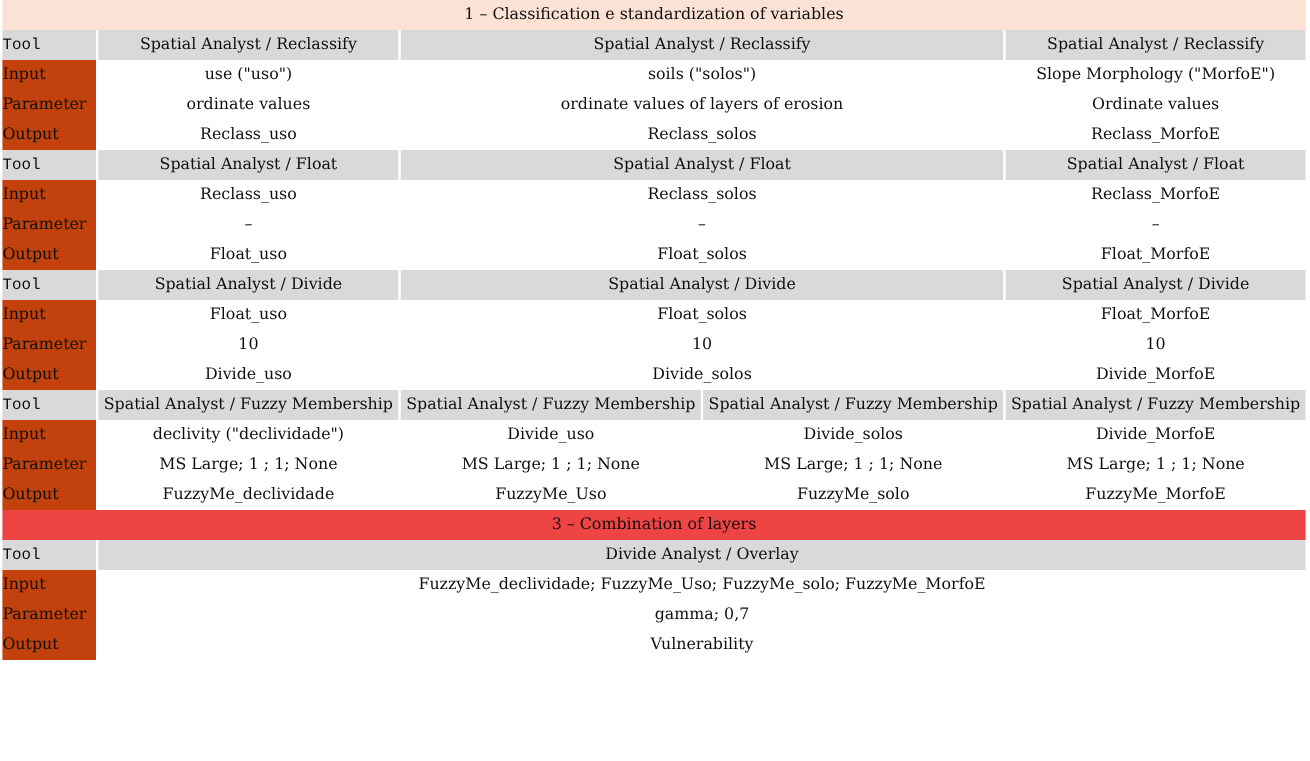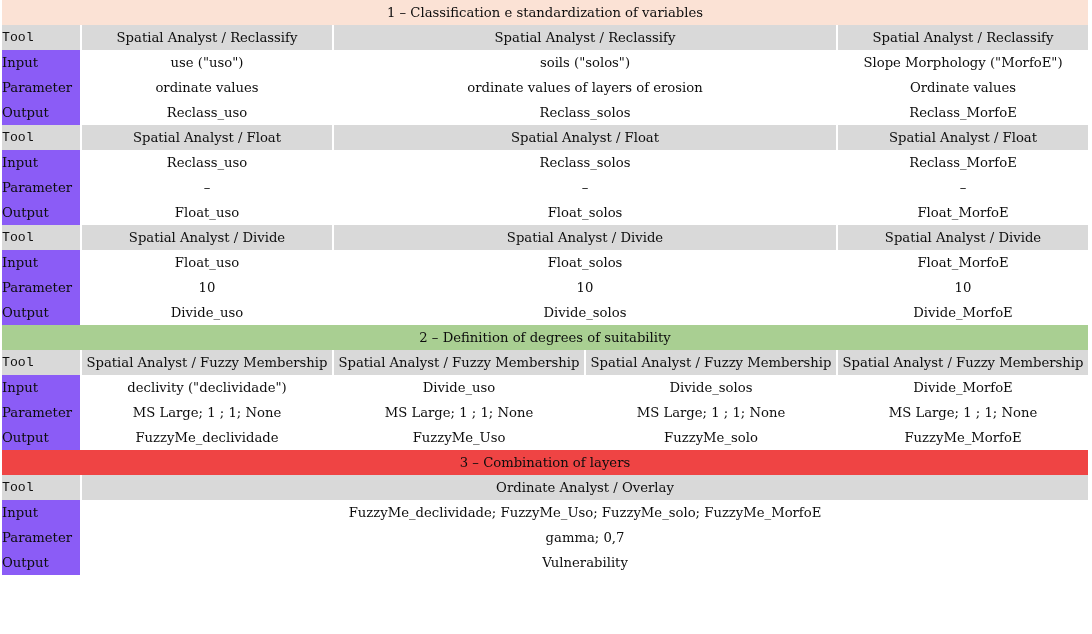--- a/index.html
+++ b/index.html
@@ -54,21 +54,21 @@
   td.toollabel {
     background: #d9d9d9;
     text-align: left;
     padding-left: 6px;
     font-family: Liberation Mono, monospace;
   }
   
   td.rowlabel {
     text-align: left;
     padding-left: 6px;
-    background: #8b5cf6;
+    background: #c2410c;
   }
   td.val {
     text-align: center;
     background: #ffffff;
   }
 </style>
 </head>
 <body>
 
 <div id="table-wrap">
@@ -154,23 +154,20 @@
         <td class="val" colspan="2">10</td>
         <td class="val">10</td>
       </tr>
       <tr>
         <td class="rowlabel">Output</td>
         <td class="val">Divide_uso</td>
         <td class="val" colspan="2">Divide_solos</td>
         <td class="val">Divide_MorfoE</td>
       </tr>
 
-      <tr>
-        <td class="band band-2" colspan="5">2 – Definition of degrees of suitability</td>
-      </tr>
 
       <tr>
         <td class="toollabel">Tool</td>
         <td class="toolcell">Spatial Analyst / Fuzzy Membership</td>
         <td class="toolcell">Spatial Analyst / Fuzzy Membership</td>
         <td class="toolcell">Spatial Analyst / Fuzzy Membership</td>
         <td class="toolcell">Spatial Analyst / Fuzzy Membership</td>
       </tr>
       <tr>
         <td class="rowlabel">Input</td>
@@ -193,21 +190,21 @@
         <td class="val">FuzzyMe_solo</td>
         <td class="val">FuzzyMe_MorfoE</td>
       </tr>
 
       <tr>
         <td class="band band-3" colspan="5">3 – Combination of layers</td>
       </tr>
 
       <tr>
         <td class="toollabel">Tool</td>
-        <td class="toolcell" colspan="4">Ordinate Analyst / Overlay</td>
+        <td class="toolcell" colspan="4">Divide Analyst / Overlay</td>
       </tr>
       <tr>
         <td class="rowlabel">Input</td>
         <td class="val" colspan="4">FuzzyMe_declividade; FuzzyMe_Uso; FuzzyMe_solo; FuzzyMe_MorfoE</td>
       </tr>
       <tr>
         <td class="rowlabel">Parameter</td>
         <td class="val" colspan="4">gamma; 0,7</td>
       </tr>
       <tr>

